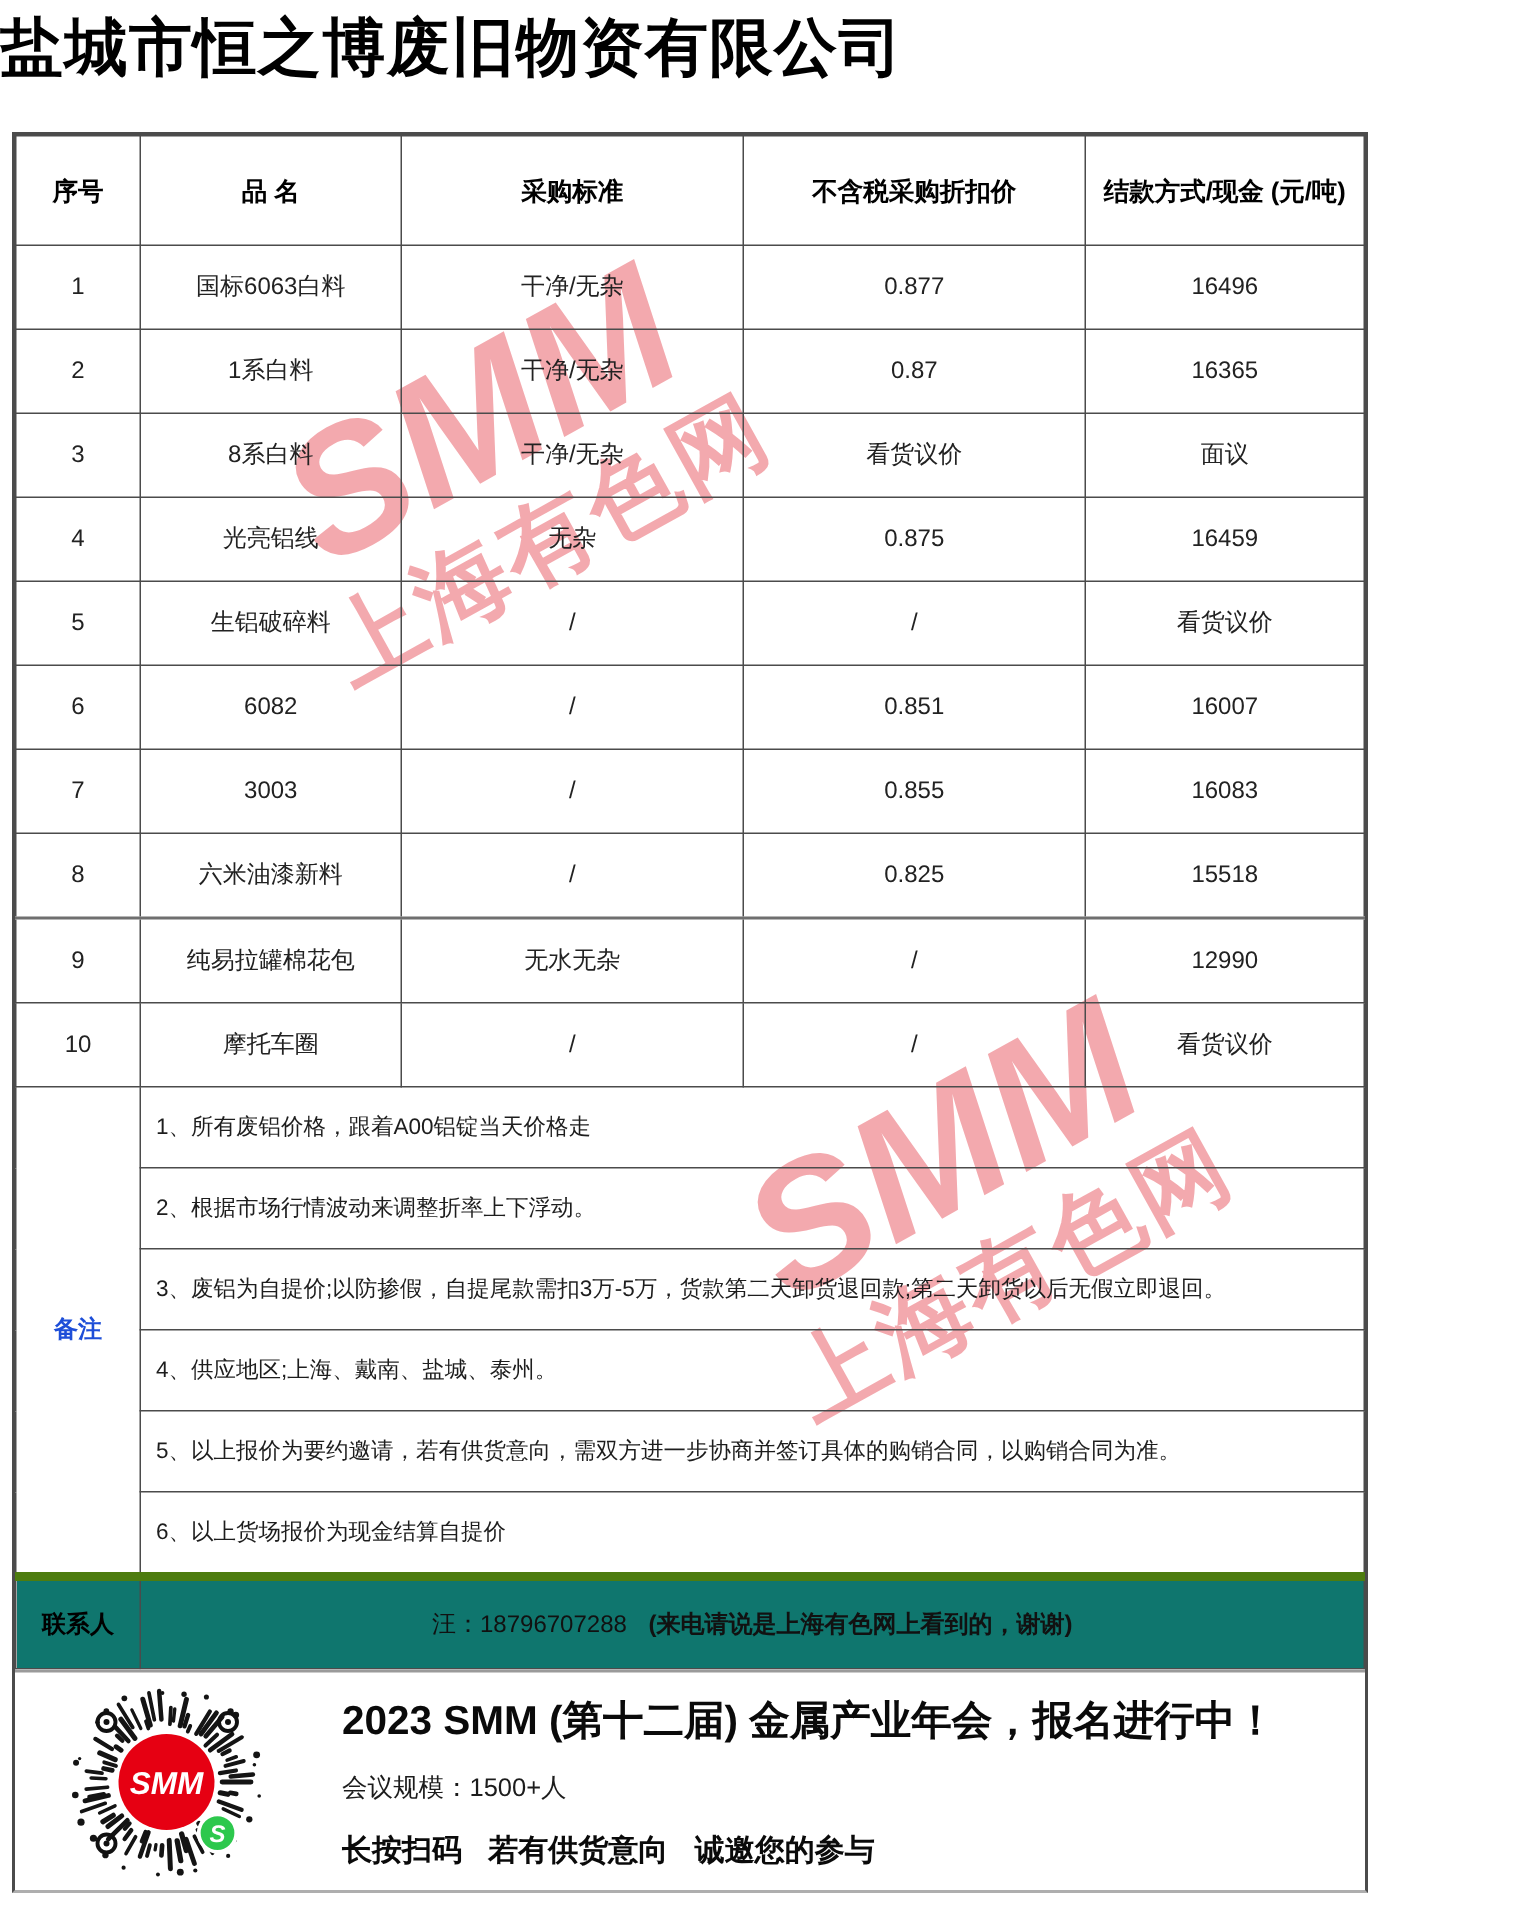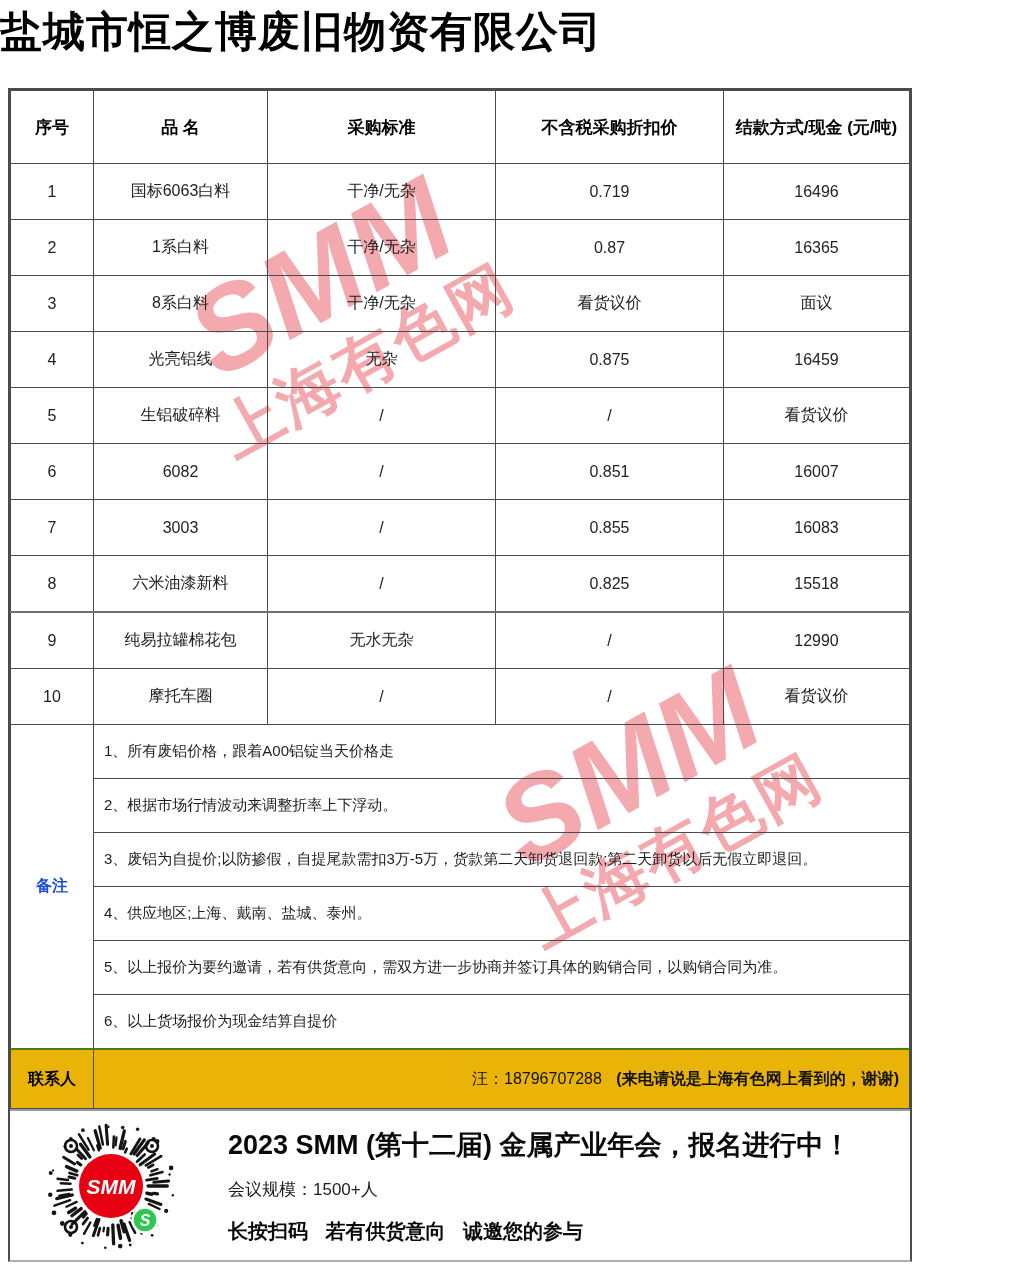--- a/index.html
+++ b/index.html
@@ -36,23 +36,23 @@
   table.quote { width:100%; border-collapse:collapse; table-layout:fixed; }
   .quote th, .quote td {
     border:1px solid #4b4b4b; text-align:center; vertical-align:middle;
     padding:0; color:#222; font-size:16px; overflow:hidden;
   }
   .quote thead th { height:72px; font-size:17px; font-weight:bold; color:#000; }
   .quote tr.data-row td { height:55px; }
   .quote tr.thick-top td { border-top:2px solid #6f6f6f; }
   td.remark-label { font-weight:bold; font-size:16px; color:#1d4ed8; }
   td.remark-cell  { text-align:left; padding:0 10px; font-size:15px; height:53px; color:#1d1d1d; }
-  tr.contact-row td { height:58px; border-top:2px solid #4d7c0f; background:#eab308; }
+  tr.contact-row td { height:58px; border-top:6px solid #4d7c0f; background:#0f766e; }
   td.contact-label { font-weight:bold; font-size:16px; color:#000; }
-  td.contact-cell  { text-align:right; padding:0 10px; font-size:16px; color:#111; }
+  td.contact-cell  { text-align:center; padding:0 10px; font-size:16px; color:#111; }
   .contact-note { font-weight:bold; margin-left:10px; }
   
   .banner {
     flex:1; border-top:2px solid #9a9a9a; background:#fff;
     display:flex; align-items:center;
   }
   .qr-wrap { width:134px; height:134px; margin-left:34px; flex:0 0 auto; }
   .banner-text { margin-left:50px; }
   .banner-title { font-size:27px; font-weight:bold; color:#0a0a0a; }
   .banner-scale { font-size:17px; color:#1c1c1c; margin-top:15px; }
@@ -90,21 +90,21 @@
           <th>采购标准</th>
           <th>不含税采购折扣价</th>
           <th>结款方式/现金 (元/吨)</th>
         </tr>
       </thead>
       <tbody>
         <tr class="data-row">
           <td>1</td>
           <td>国标6063白料</td>
           <td>干净/无杂</td>
-          <td>0.719</td>
+          <td>0.877</td>
           <td>16496</td>
         </tr>
         <tr class="data-row">
           <td>2</td>
           <td>1系白料</td>
           <td>干净/无杂</td>
           <td>0.87</td>
           <td>16365</td>
         </tr>
         <tr class="data-row">

